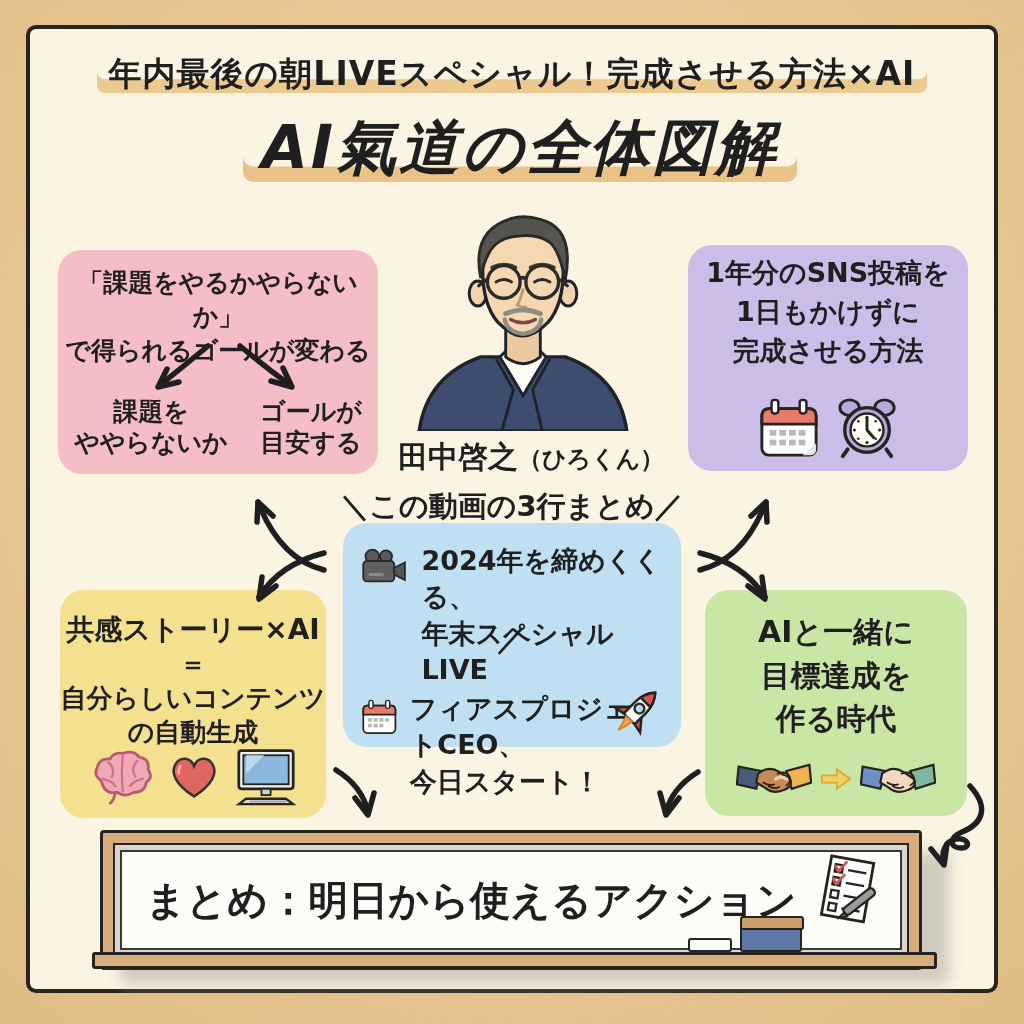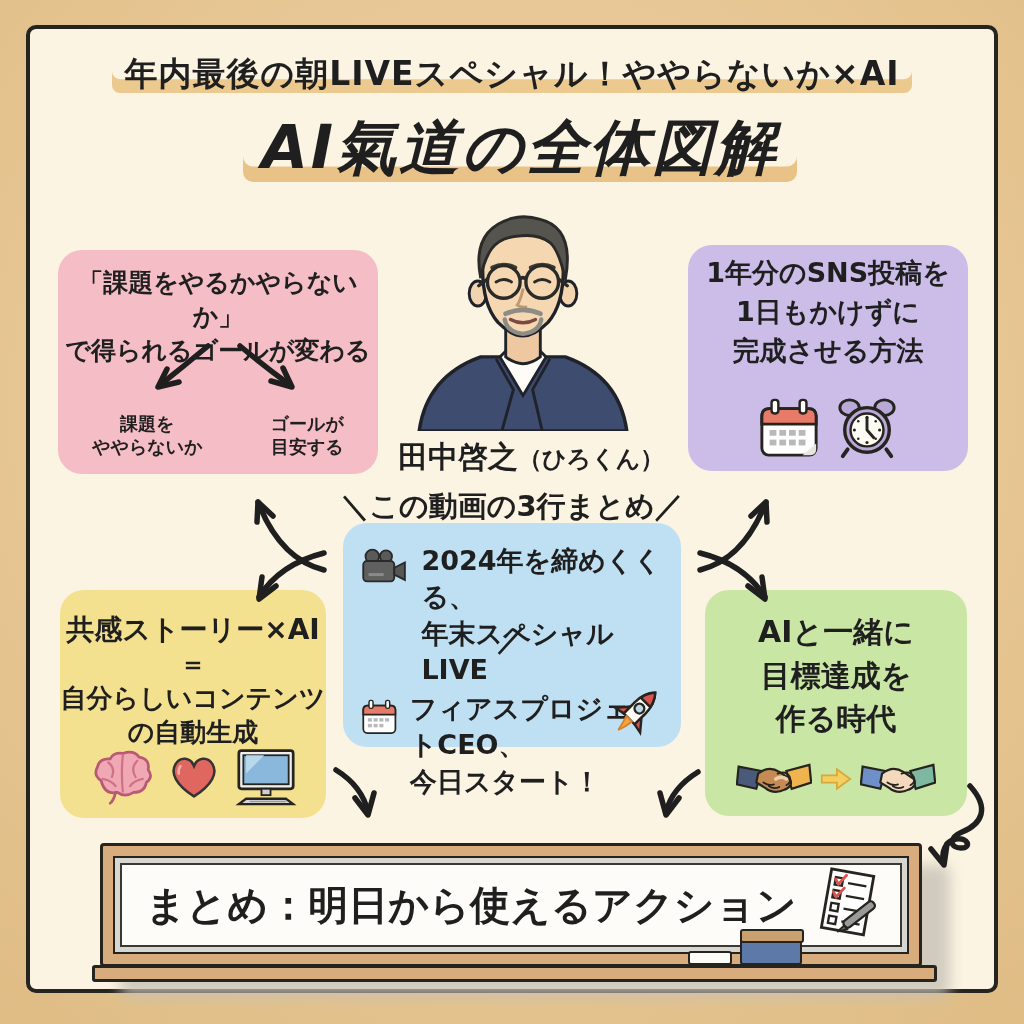--- a/index.html
+++ b/index.html
@@ -17,37 +17,37 @@
            font-size:60px; font-weight:700; letter-spacing:3px;font-style:italic; }
   .title span { box-shadow: inset 0 -0.26em #e9c287; padding:0 18px; border-radius:10px; }
   
   .box { position:absolute; border-radius:24px; text-align:center; font-weight:700; }
   .box-pink   { left:58px;  top:250px; width:320px; height:224px; background:#f5bdc5; }
   .box-purple { left:688px; top:245px; width:280px; height:226px; background:#cbbce8; }
   .box-blue   { left:343px; top:523px; width:338px; height:224px; background:#bfe0f2; }
   .box-yellow { left:60px;  top:590px; width:266px; height:228px; background:#f4e18f; }
   .box-green  { left:705px; top:590px; width:262px; height:226px; background:#c9e6a4; }
   .pink-heading { padding-top:16px; font-size:25px; line-height:1.35; }
-  .pink-labels { position:absolute; bottom:16px; left:0; width:100%; display:flex; justify-content:space-around; font-size:18px; line-height:1.25; }
+  .pink-labels { position:absolute; bottom:16px; left:0; width:100%; display:flex; justify-content:space-around; font-size:25px; line-height:1.25; }
   .purple-lines { padding-top:8px; font-size:27px; line-height:1.45; }
   .icon-row { position:absolute; bottom:12px; left:0; width:100%; display:flex; justify-content:center; align-items:center; gap:16px; }
   .yellow-lines { padding-top:22px; font-size:26px; line-height:1.3; }
   .green-lines { padding-top:20px; font-size:30px; line-height:1.45;text-align:center; }
   
   .center-label { position:absolute; left:0; top:487px; width:100%; text-align:center;
                   font-size:29px; font-weight:700; }
   .summary-item { position:absolute; left:18px; right:14px; display:flex; gap:12px; align-items:flex-start; text-align:left; }
   .summary-item .txt { font-size:27px; line-height:1.35; font-weight:700; }
   .summary-divider { position:absolute; left:0; width:100%; text-align:center; font-size:30px; font-weight:700; }
   
   .portrait { position:absolute; left:398px; top:205px; width:250px; }
   .speaker-name { margin-top:2px; font-size:30px; font-weight:700; white-space:nowrap; }
   .speaker-name .nick { font-size:24px; }
   
-  .whiteboard { position:absolute; left:100px; top:830px; width:822px; height:124px;margin-top:13px; }
+  .whiteboard { position:absolute; left:100px; top:830px; width:822px; height:140px; }
   .wb-shadow { position:absolute; left:20px; top:22px; width:830px; height:132px;
                background:#c6c1b6; border-radius:8px; filter:blur(7px); opacity:.8; }
   .wb-frame { position:absolute; inset:0; background:#d9ac7d; border:3px solid #26241f; border-radius:4px; padding:10px; }
   .wb-bezel { width:100%; height:100%; background:#d8d6d0; border:2px solid #26241f; padding:5px; }
   .wb-surface { position:relative; width:100%; height:100%; background:#fdfcf8; border:2px solid #3a3832;
                 display:flex; align-items:center; justify-content:center; }
   .wb-text { font-size:40px; font-weight:700; padding-right:80px; white-space:nowrap; }
   .wb-checklist { position:absolute; right:14px; top:2px; }
   .wb-tray { position:absolute; left:-8px; top:122px; width:845px; height:17px;
              background:#d9ac7d; border:3px solid #26241f; border-radius:3px; }
@@ -60,21 +60,21 @@
   svg.overlay { position:absolute; left:0; top:0; width:1024px; height:1024px; pointer-events:none; }
   .ico { display:inline-block; vertical-align:middle; }
 </style>
 </head>
 <body>
 
 <div id="canvas">
   <div class="card"></div>
 
   <div class="subtitle">
-    <span>年内最後の朝LIVEスペシャル！ややらないか×AI</span>
+    <span>年内最後の朝LIVEスペシャル！完成させる方法×AI</span>
   </div>
   <div class="title">
     <span>AI氣道の全体図解</span>
   </div>
 
   <div class="box box-pink">
     <div class="pink-heading">
       <div>「課題をやるかやらないか」</div>
       <div>で得られるゴールが変わる</div>
     </div>

